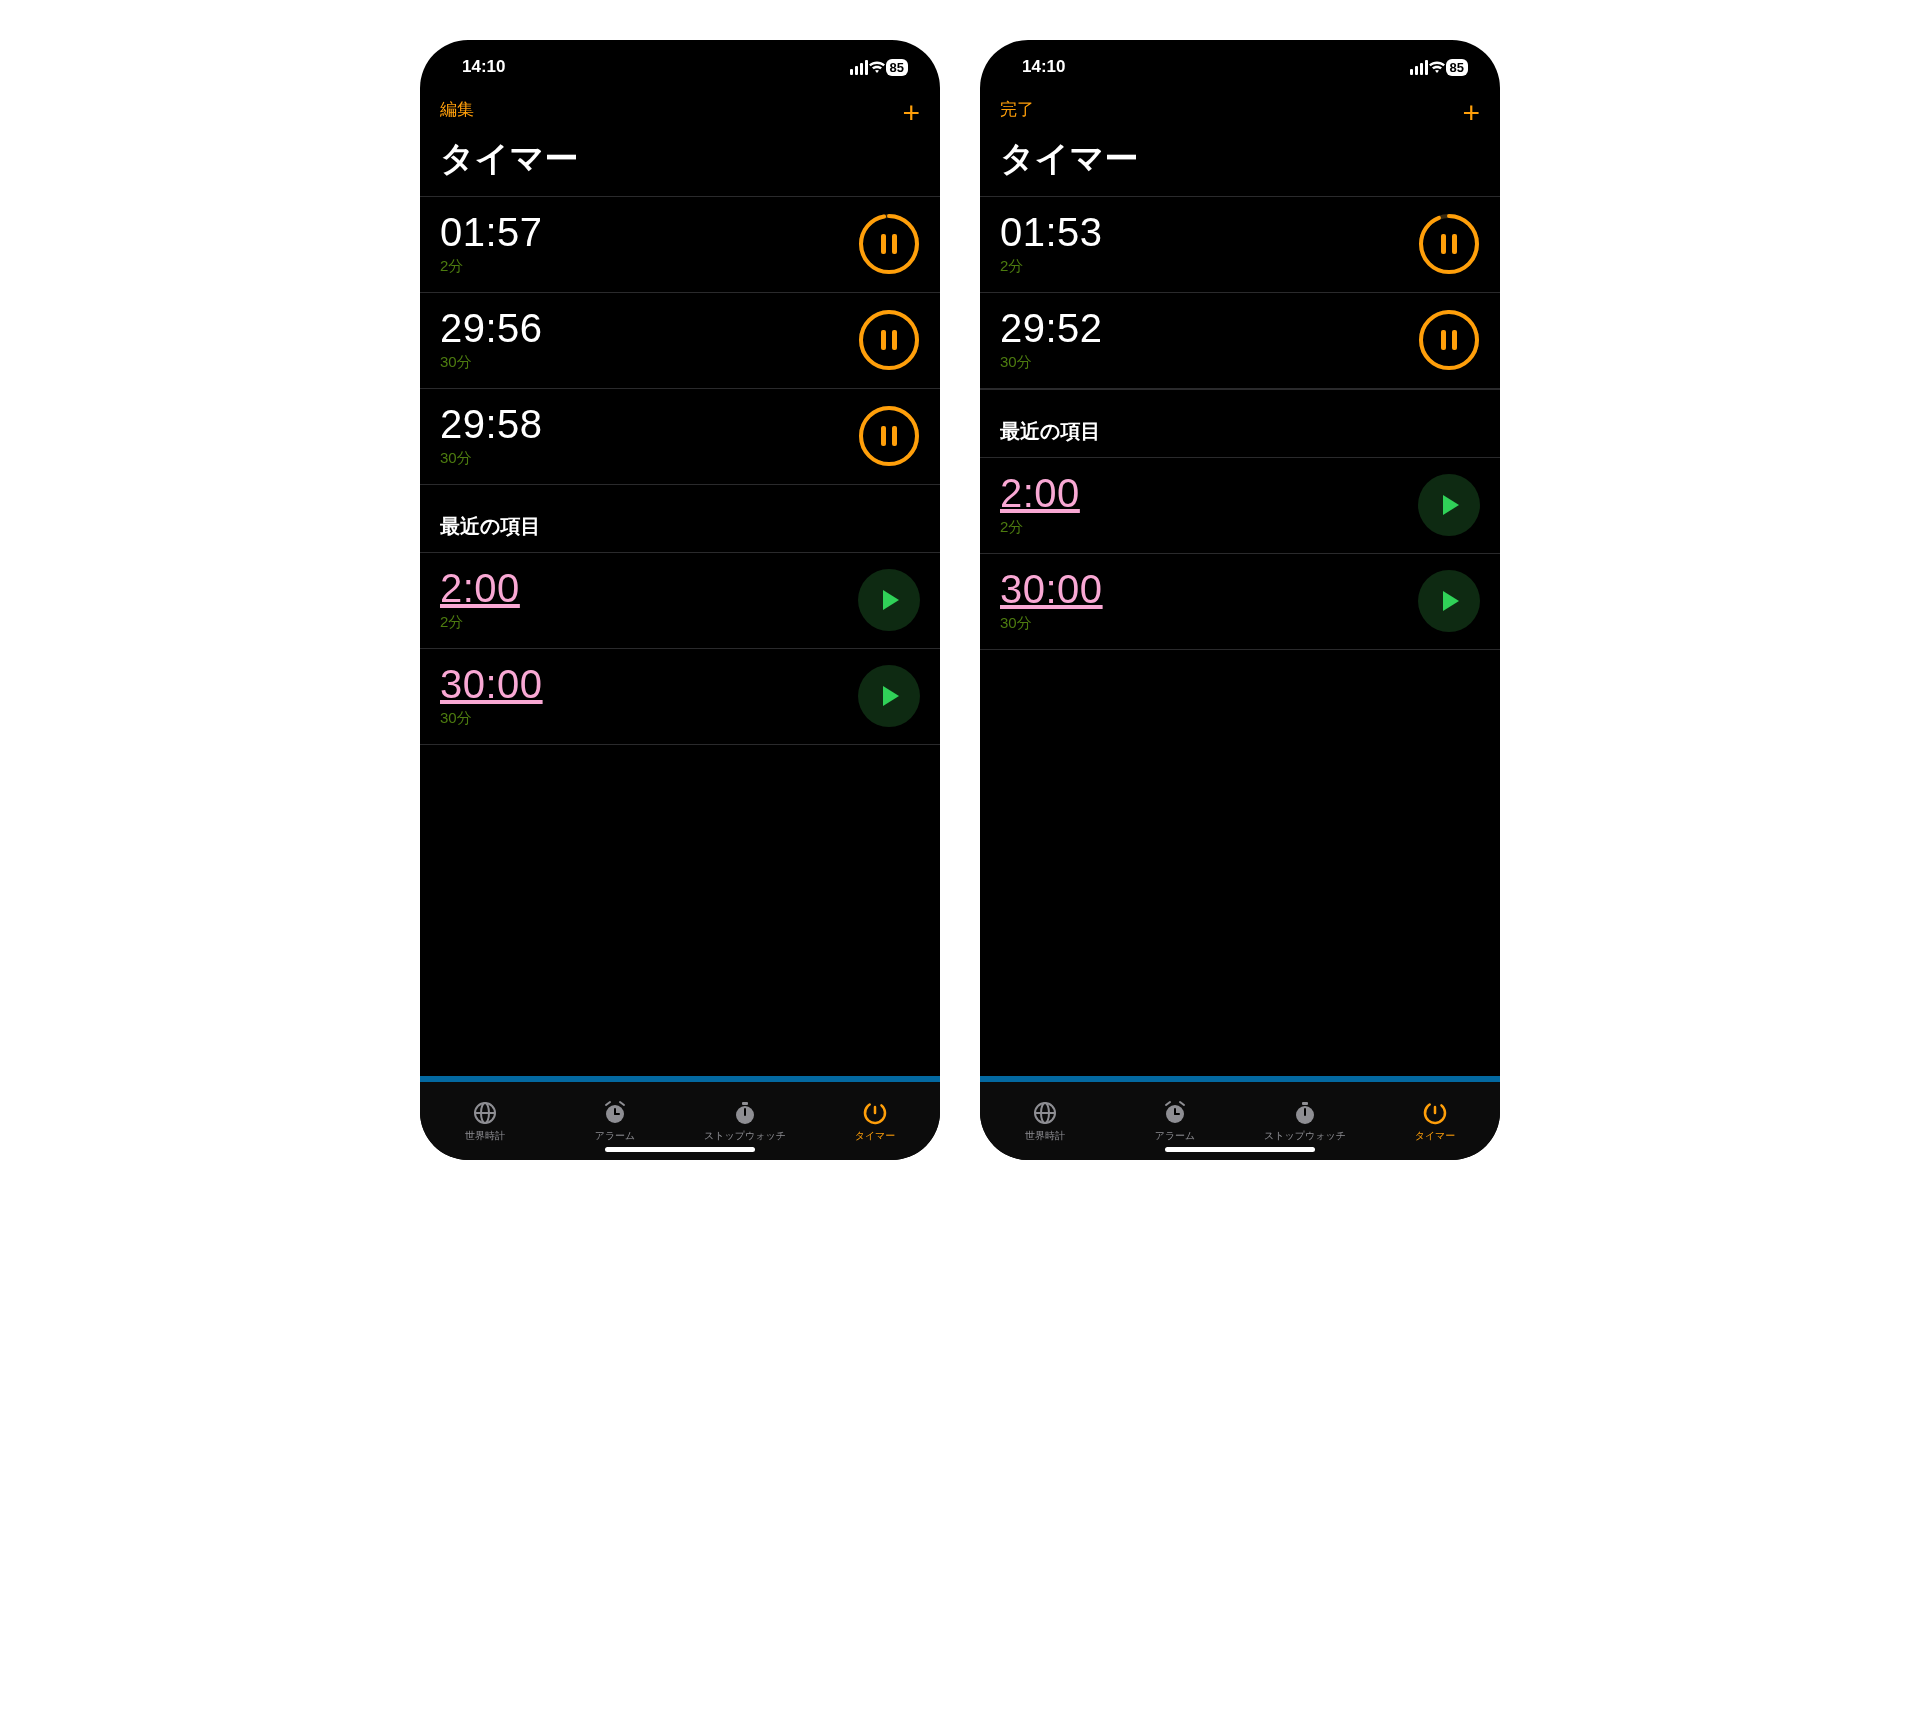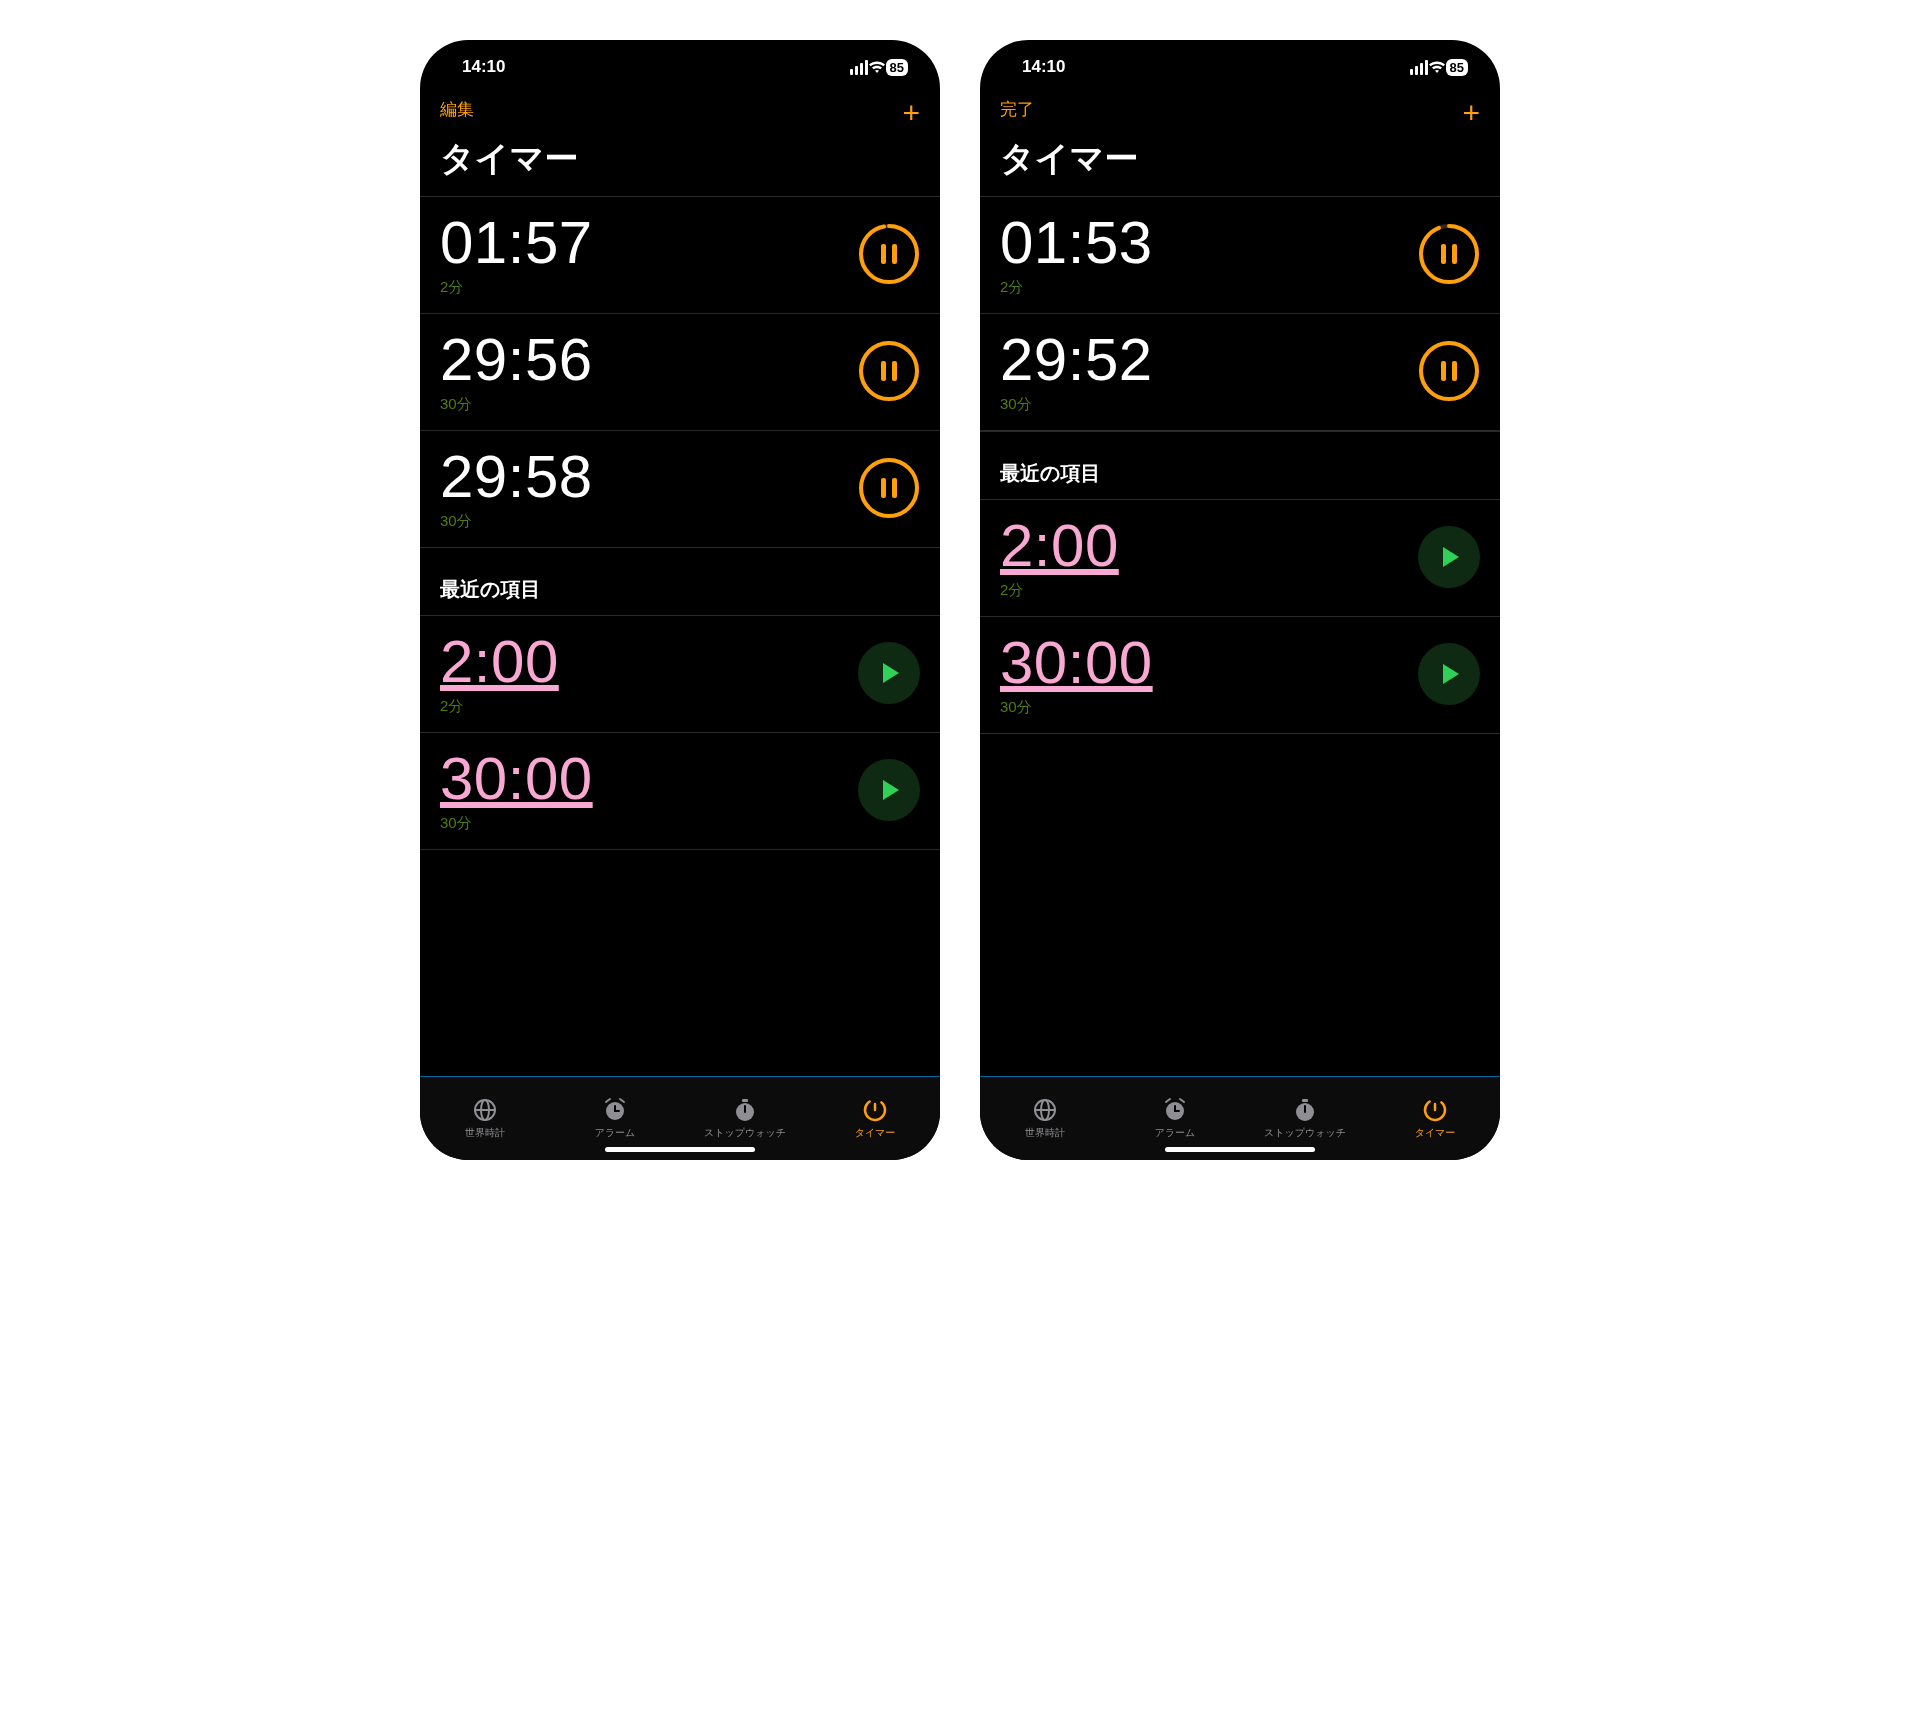--- a/index.html
+++ b/index.html
@@ -63,21 +63,21 @@
   .sep { border-top:1px solid #2a2a2c; }
 
   .row {
     display:flex; align-items:center; justify-content:space-between;
     padding: 14px 20px 16px 20px;
     position:relative;
   }
   .row.swiped { padding-left:0; }
   .row.swiped .row-text { transform:translateX(-96px); }
   .row-text { display:flex; flex-direction:column; gap:4px; transition:none; }
-  .time-big { color:#fff; font-size:60px; font-weight:300; letter-spacing:0.5px; line-height:1.05; }
+  .time-big { color:#fff; font-size:40px; font-weight:300; letter-spacing:0.5px; line-height:1.05; }
   .time-big.dim { color:#f9a8d4;text-decoration:underline; }
   .sub { color:#4d7c0f; font-size:15px; }
 
   .ring-btn {
     width:62px; height:62px; border-radius:50%;
     display:flex; align-items:center; justify-content:center;
     position:relative; flex-shrink:0;
   }
   .ring-svg { position:absolute; inset:0; }
   .pause-bars { display:flex; gap:6px; }
@@ -106,21 +106,21 @@
 
   .section-header {
     color:#fff; font-size:20px; font-weight:700;
     padding: 28px 20px 12px 20px;
   }
 
   
   .tabbar {
     height:84px;
     background:#0c0c0c;
-    border-top:1px solid #0369a1;
+    border-top:6px solid #0369a1;
     display:flex;
     padding-bottom:0px;
   }
   .tab {
     flex:1; display:flex; flex-direction:column; align-items:center; justify-content:center;
     gap:3px; color:#8e8e93; font-size:10px;
   }
   .tab.active { color:#ff9f0a; }
   .tab svg { display:block; }
 

